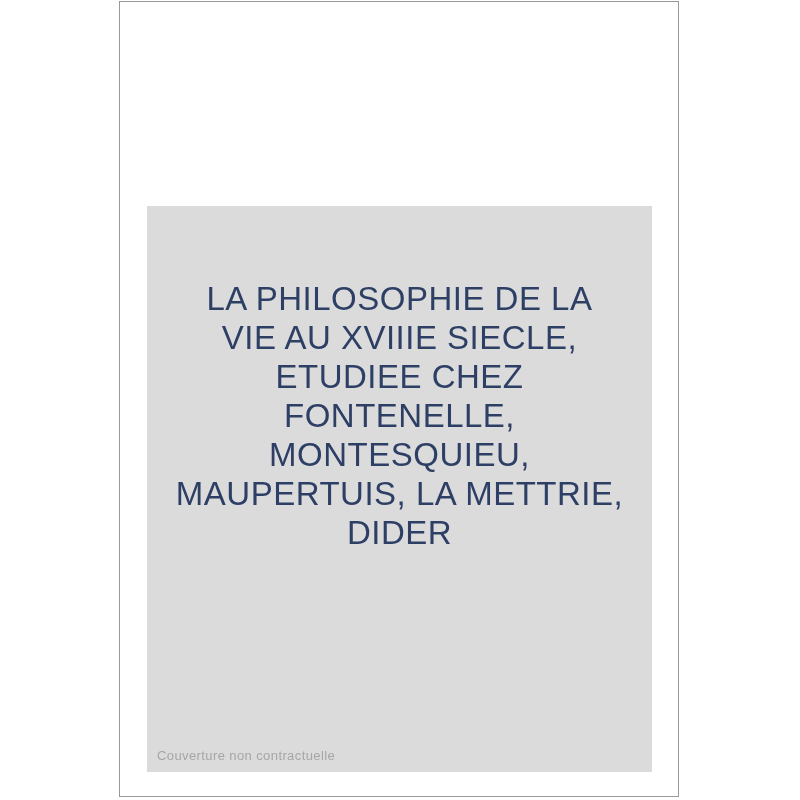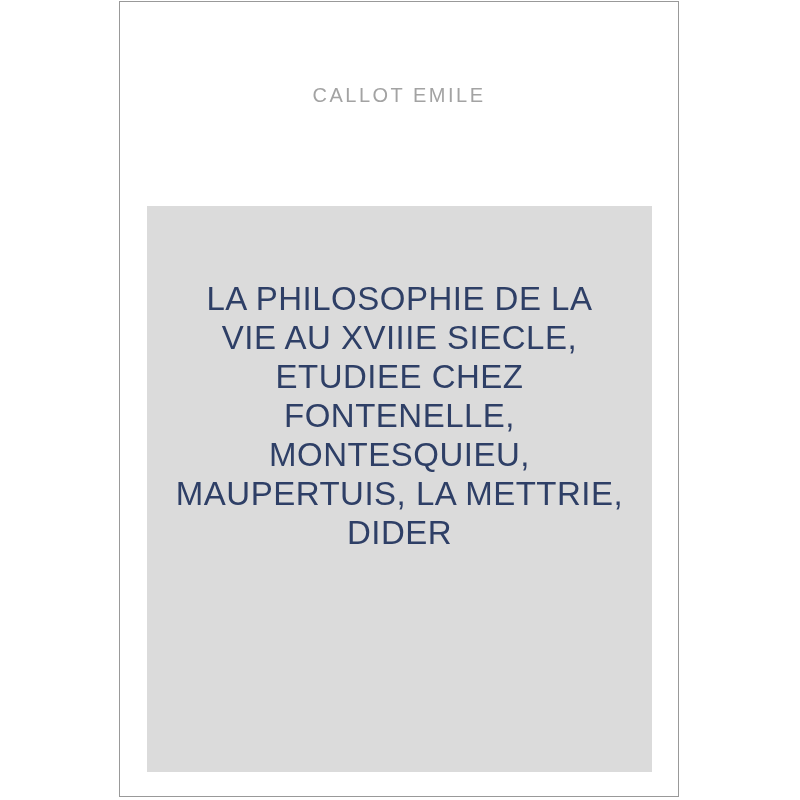--- a/index.html
+++ b/index.html
@@ -63,24 +63,24 @@
     font-weight: 300;
     letter-spacing: 0.4px;
     color: #a6a6a6;
   }
 </style>
 </head>
 <body>
 
 <div class="canvas">
   <div class="page">
-    <div class="author">CALLOT EMILE</div>
     <div class="cover-block">
       <div class="title">LA PHILOSOPHIE DE LA
 VIE AU XVIIIE SIECLE,
 ETUDIEE CHEZ
 FONTENELLE,
 MONTESQUIEU,
 MAUPERTUIS, LA METTRIE,
 DIDER</div>
+      <div class="disclaimer">Couverture non contractuelle</div>
     </div>
   </div>
 </div>
 
 </body></html>

